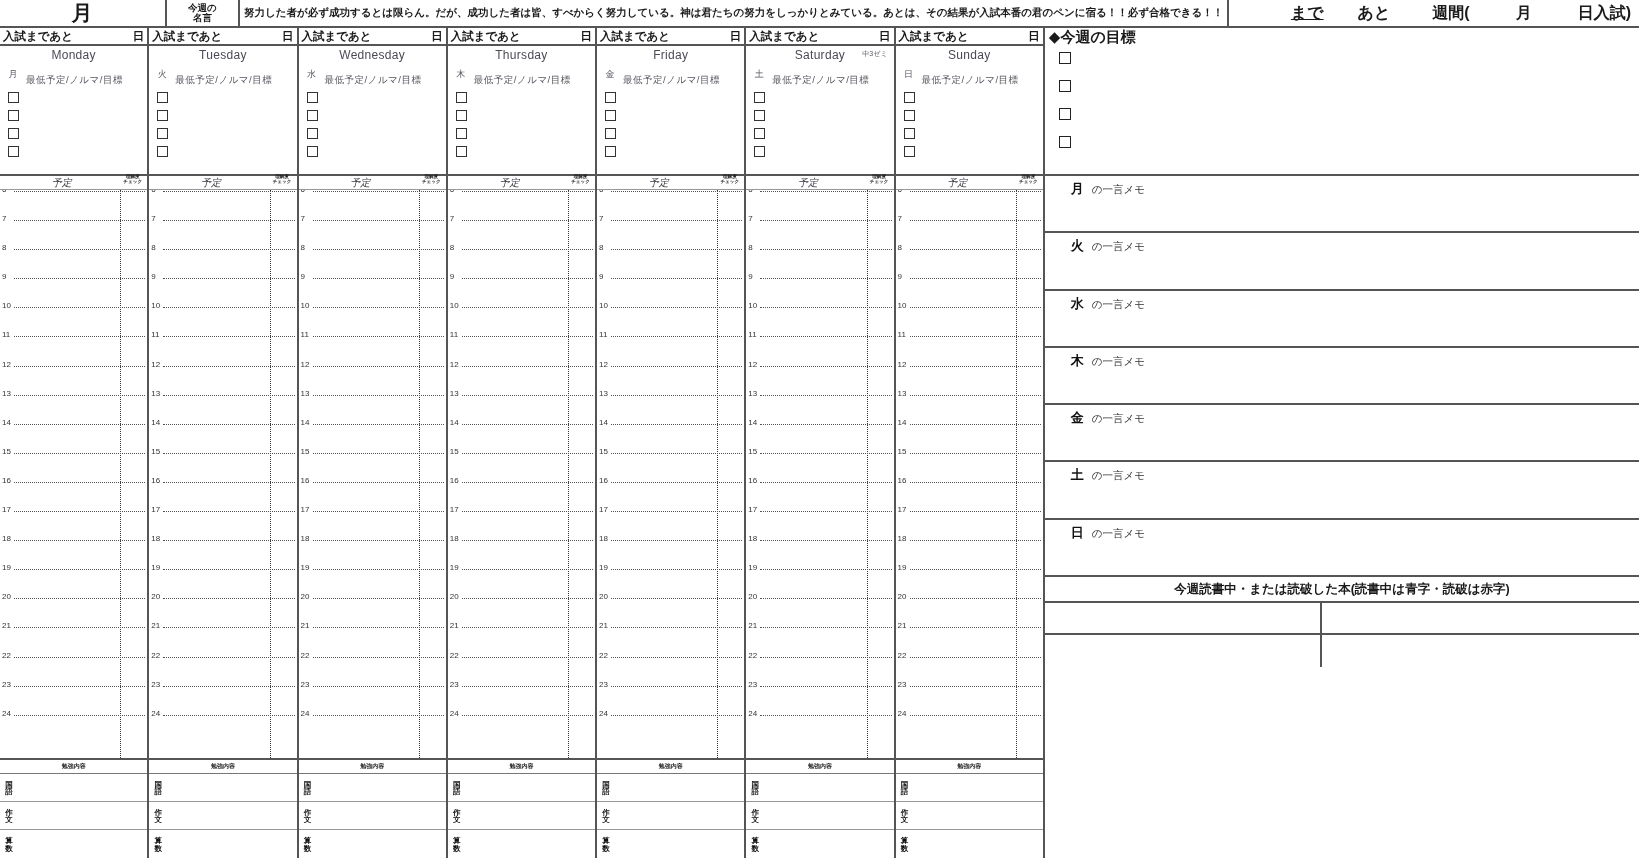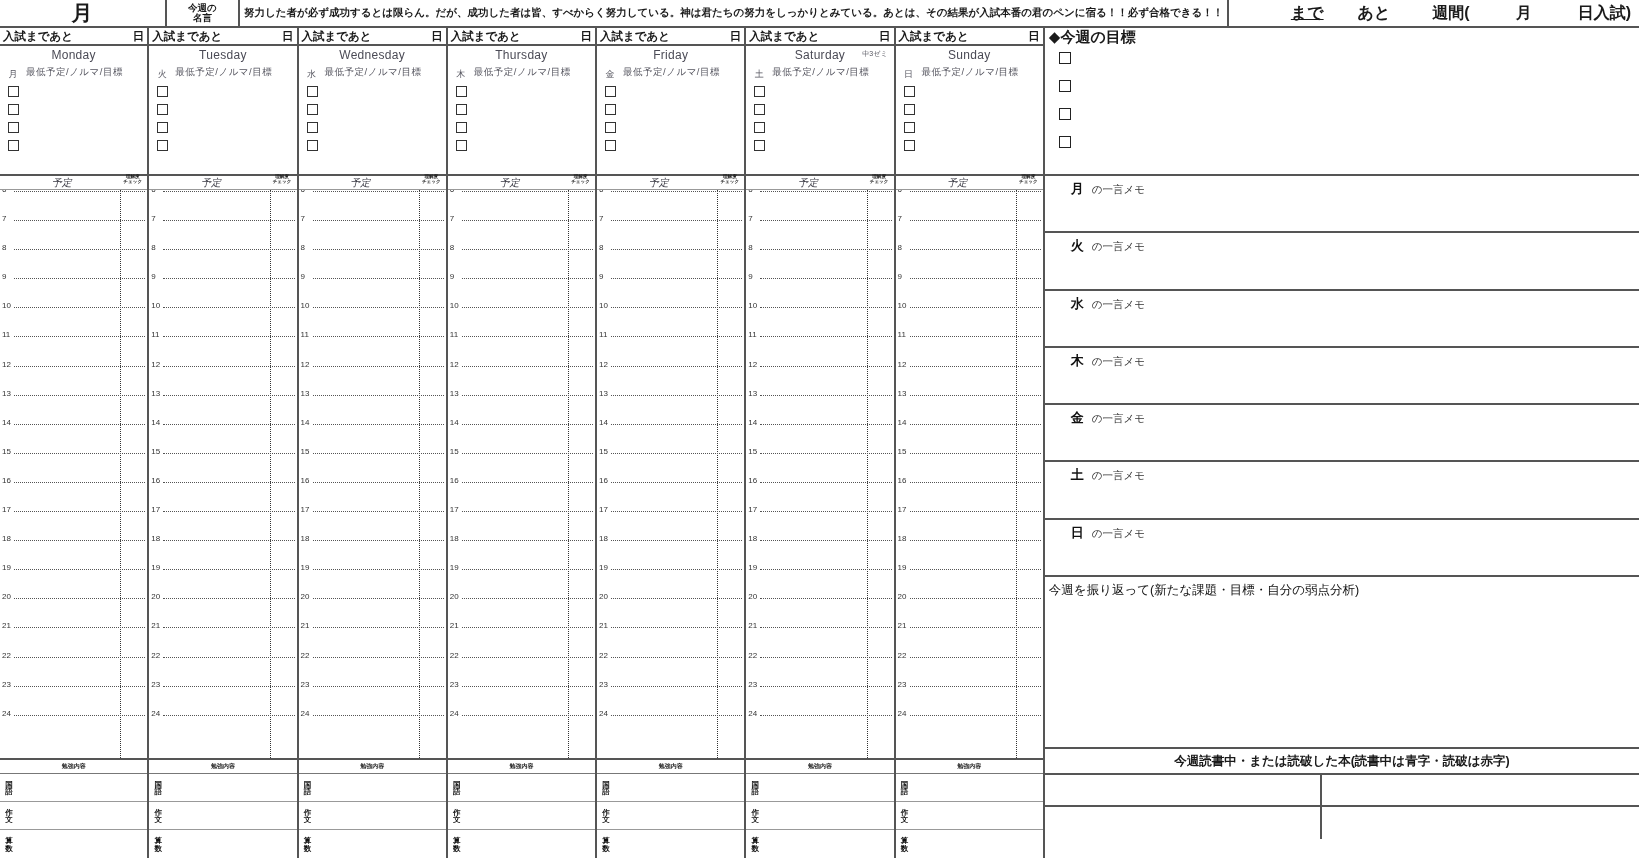--- a/index.html
+++ b/index.html
@@ -35,21 +35,21 @@
   .nyushi{height:18px;border-bottom:2px solid #555;display:flex;align-items:center;justify-content:space-between;padding:0 3px;box-sizing:border-box;}
   .nyushi .lbl{font-size:11.5px;font-weight:bold;}
   .nyushi .hi{font-size:11.5px;font-weight:bold;}
 
   
   .dayhead{height:130px;border-bottom:2px solid #555;box-sizing:border-box;position:relative;padding:2px 0 0 0;}
   .dayname{text-align:center;font-size:12px;color:#4a4a55;letter-spacing:.3px;}
   .zemi{position:absolute;right:6px;top:3px;font-size:7px;color:#55555f;}
   .normarow{display:flex;align-items:flex-start;margin-top:4px;}
   .dayabbr{width:26px;text-align:center;font-size:9px;color:#55555f;padding-top:2px;}
-  .norma{font-size:9.5px;color:#55555f;letter-spacing:.5px;}
+  .norma{font-size:9.5px;color:#55555f;letter-spacing:.5px;margin-top:8px;}
   .cbs{margin-top:5px;padding-left:8px;}
   .cb{width:11px;height:11px;border:1.3px solid #333;margin-bottom:7px;box-sizing:border-box;background:#fff;}
 
   
   .schedhead{height:14px;border-bottom:1px solid #999;position:relative;box-sizing:border-box;}
   .schedhead .yotei{position:absolute;left:2px;right:26px;top:0;text-align:center;font-size:10px;color:#3a3a44;font-style:italic;}
   .schedhead .rikai{position:absolute;right:1px;top:-1px;width:27px;text-align:center;font-size:4.6px;font-weight:bold;color:#222;line-height:1.0;}
   .grid{flex:1;position:relative;box-sizing:border-box;border-bottom:2px solid #555;overflow:hidden;}
   .vsep{position:absolute;top:0;bottom:0;right:26px;border-left:1.4px dotted #333;}
   .hour{position:relative;height:29.1px;box-sizing:border-box;}
@@ -985,23 +985,20 @@
         </div>
       <div id="memo-container">
           <div class="memo"><span class="d">月</span><span class="t">の一言メモ</span></div>
           <div class="memo"><span class="d">火</span><span class="t">の一言メモ</span></div>
           <div class="memo"><span class="d">水</span><span class="t">の一言メモ</span></div>
           <div class="memo"><span class="d">木</span><span class="t">の一言メモ</span></div>
           <div class="memo"><span class="d">金</span><span class="t">の一言メモ</span></div>
           <div class="memo"><span class="d">土</span><span class="t">の一言メモ</span></div>
           <div class="memo"><span class="d">日</span><span class="t">の一言メモ</span></div>
         </div>
-      <div class="review">
-        <span>今週を振り返って(新たな課題・目標・自分の弱点分析)</span>
-      </div>
       <div class="read-h">
         <span>今週読書中・または読破した本(読書中は青字・読破は赤字)</span>
       </div>
       <div class="read-row">
         <div class="read-c1"></div>
         <div class="read-c2"></div>
       </div>
       <div class="read-row" style="border-bottom:none">
         <div class="read-c1"></div>
         <div class="read-c2"></div>

